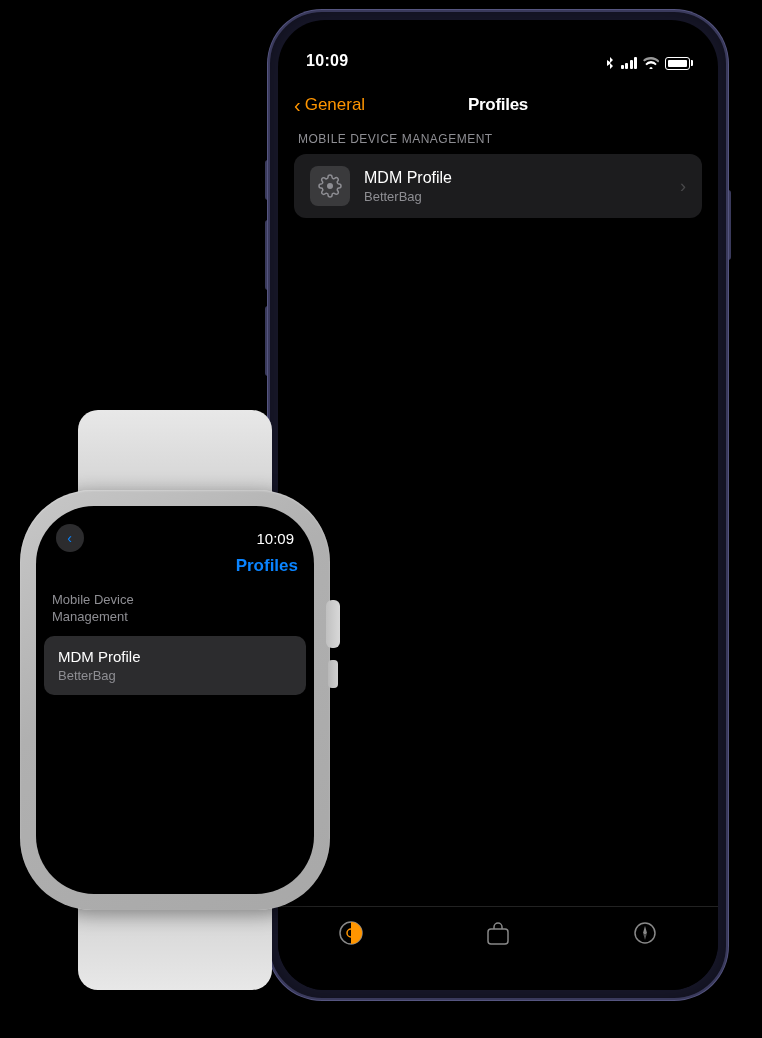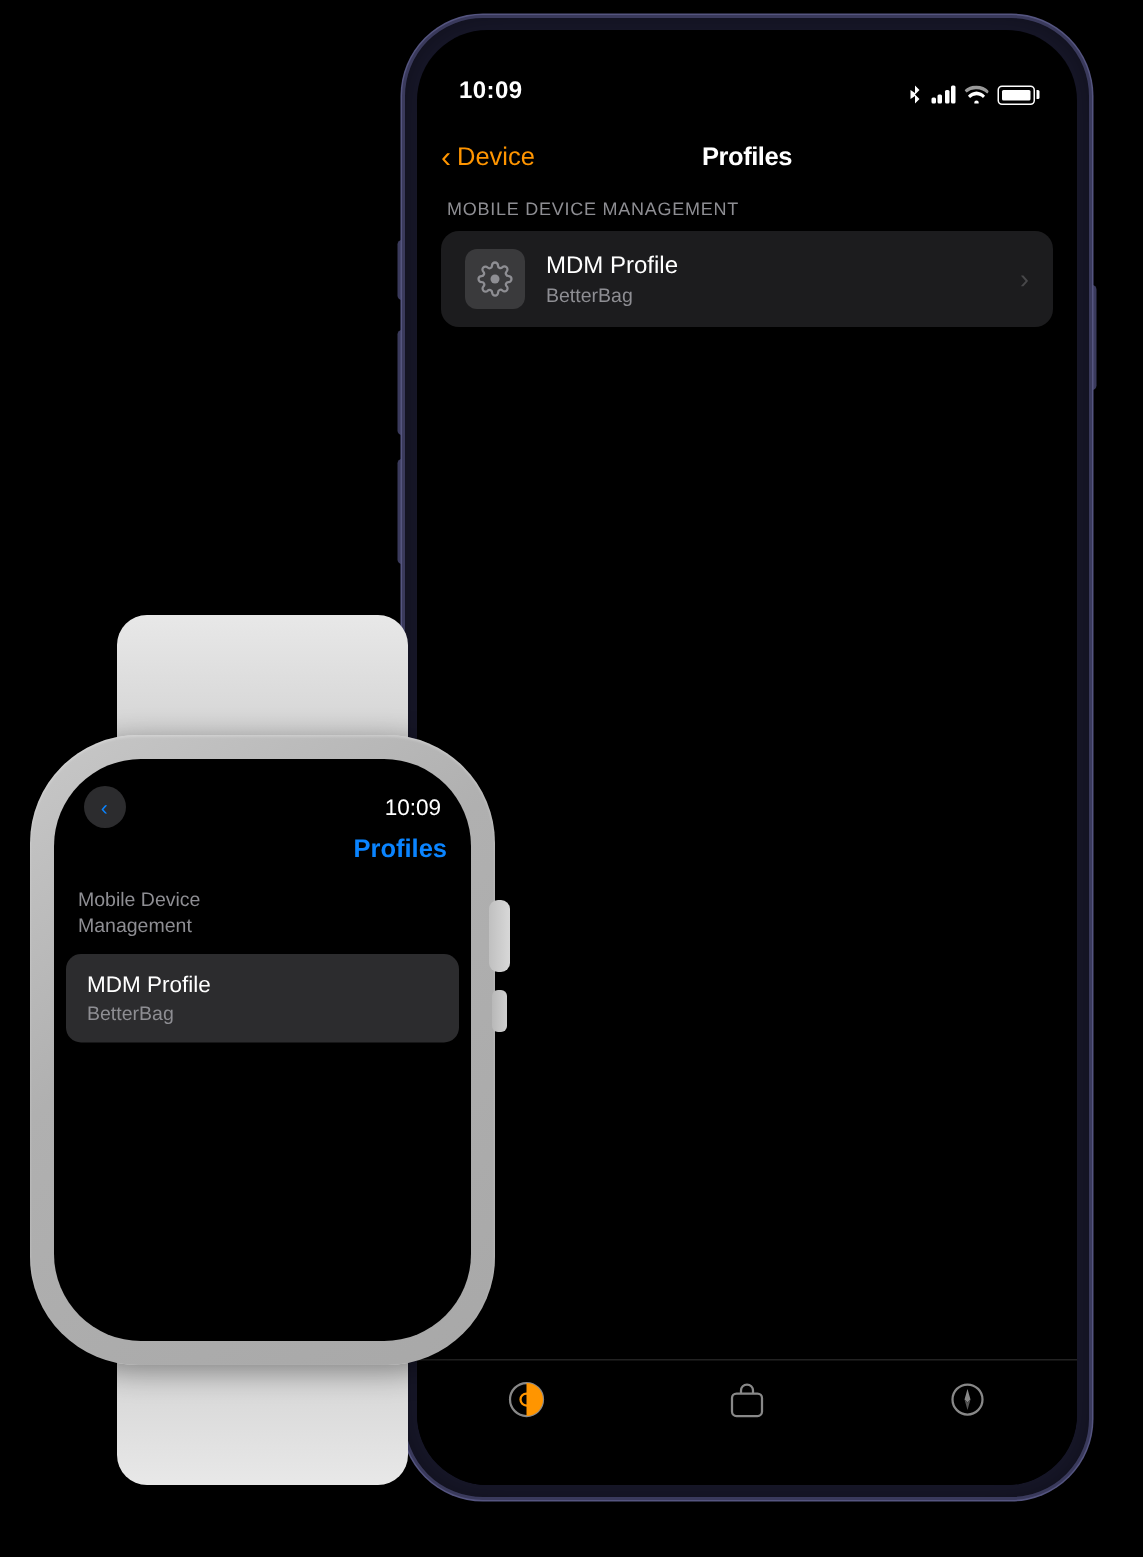--- a/index.html
+++ b/index.html
@@ -441,21 +441,21 @@
 
           <div class="battery-icon">
             <div class="battery-fill"></div>
           </div>
         </div>
       </div>
 
       <div class="nav-bar">
         <div class="nav-back">
           <span class="nav-back-chevron">‹</span>
-          <span>Device</span>
+          <span>General</span>
         </div>
         <span class="nav-title">Profiles</span>
       </div>
 
       <div class="iphone-content">
         <div class="section-label">MOBILE DEVICE MANAGEMENT</div>
         <div class="list-item">
           <div class="list-item-icon">
             <svg viewBox="0 0 24 24" fill="none">
               <path d="M12 15a3 3 0 100-6 3 3 0 000 6z" fill="#8e8e93"></path>

